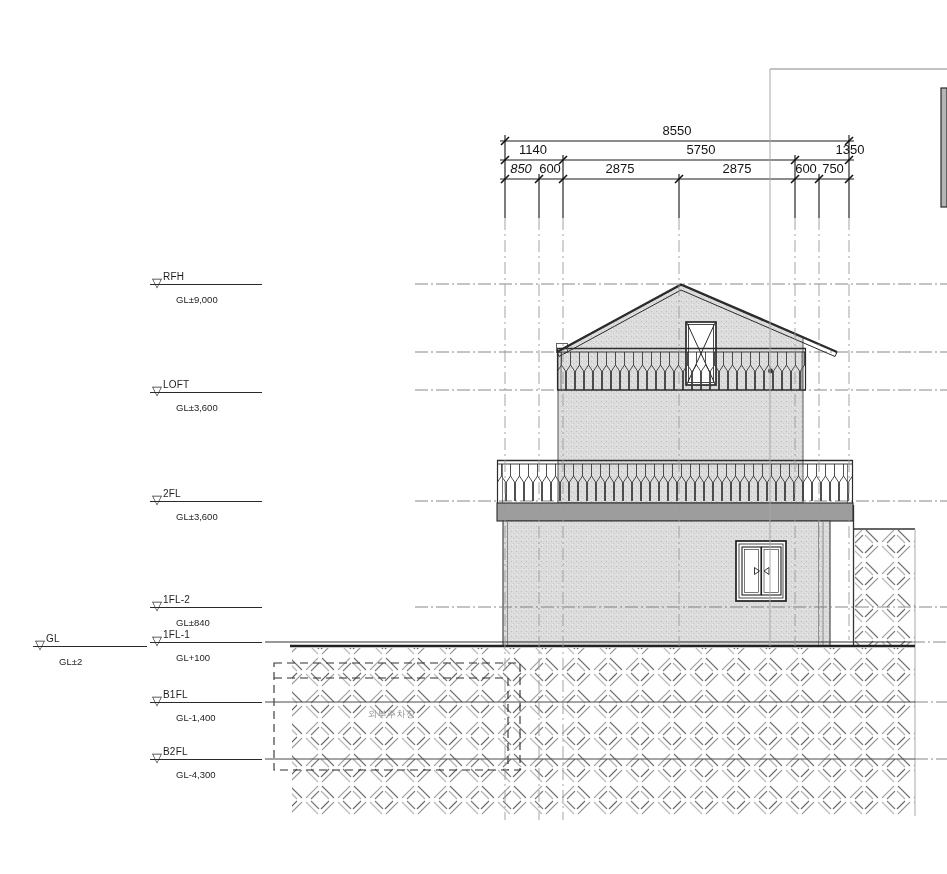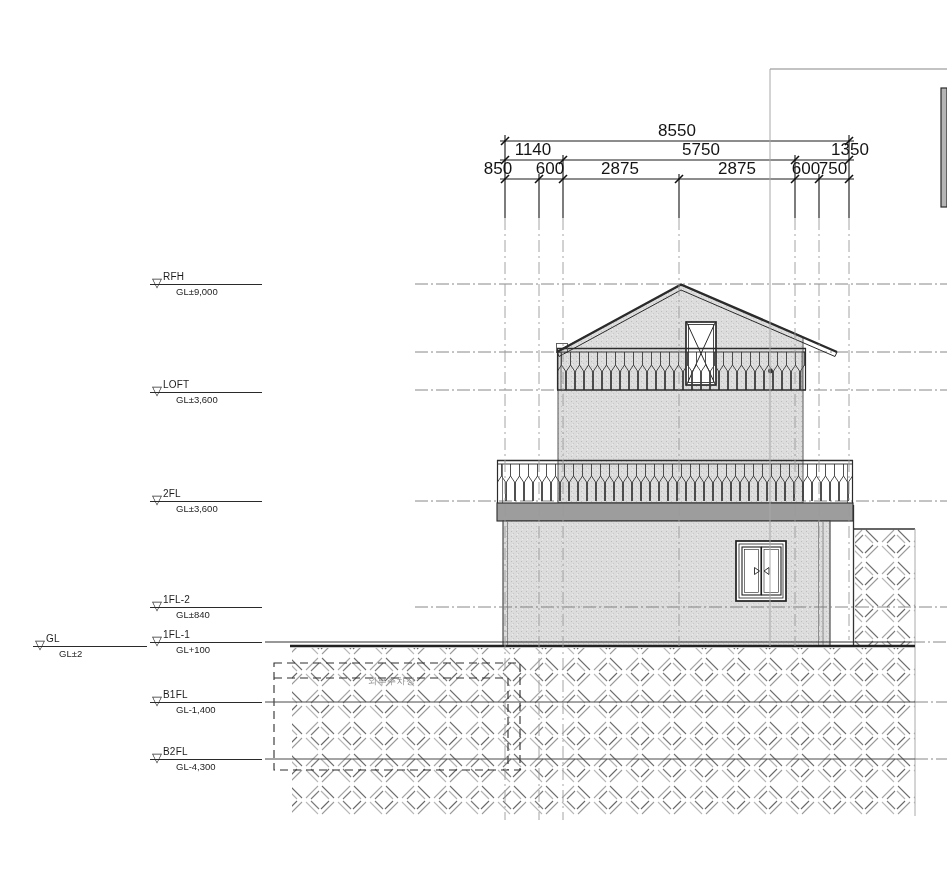--- a/index.html
+++ b/index.html
@@ -3,22 +3,22 @@
 <meta charset="utf-8">
 <style>
   html,body{margin:0;padding:0;background:#ffffff;}
   #stage{position:relative;width:947px;height:874px;background:#ffffff;overflow:hidden;
          font-family:"Liberation Sans", sans-serif;}
   #linework{position:absolute;left:0;top:0;}
   .lvl{position:absolute;width:112px;color:#1d1d1d;}
   .lvl-top{display:flex;align-items:flex-end;border-bottom:1.2px solid #2a2a2a;height:17px;gap:1px;}
   .tri{font-size:13px;line-height:10px;transform:translateY(4px);margin-left:2px;color:#2a2a2a;}
   .lvl-name{font-size:10px;line-height:14px;letter-spacing:0.2px;white-space:nowrap;}
-  .lvl-elev{font-size:9.5px;line-height:11px;padding-left:26px;margin-top:1px;color:#1d1d1d;white-space:nowrap;}
-  .dim{position:absolute;transform:translateX(-50%);font-size:17px;line-height:14px;color:#141414;white-space:nowrap;}
+  .lvl-elev{font-size:9.5px;line-height:11px;padding-left:26px;margin-top:9px;color:#1d1d1d;white-space:nowrap;}
+  .dim{position:absolute;transform:translateX(-50%);font-size:13px;line-height:14px;color:#141414;white-space:nowrap;}
   .annot{position:absolute;font-size:9px;line-height:10px;color:#8a8a8a;letter-spacing:0.5px;white-space:nowrap;}
 </style>
 </head>
 <body>
 
 <div id="stage">
 
   <svg id="linework" width="947" height="874" viewBox="0 0 947 874">
     <defs>
       <pattern id="stip" width="5" height="5" patternUnits="userSpaceOnUse">
@@ -248,22 +248,22 @@
         <span class="tri">▽</span>
         <span class="lvl-name">B2FL</span>
       </div>
     <div class="lvl-elev">GL-4,300</div>
   </div>
 
   <span class="dim" style="left:677px;top:124px;">8550</span>
   <span class="dim" style="left:533px;top:143px;">1140</span>
   <span class="dim" style="left:701px;top:143px;">5750</span>
   <span class="dim" style="left:850px;top:143px;">1350</span>
-  <span class="dim" style="left:498px;top:162px;">850</span>
+  <span class="dim" style="left:521px;top:162px;font-style:italic;">850</span>
   <span class="dim" style="left:550px;top:162px;">600</span>
   <span class="dim" style="left:620px;top:162px;">2875</span>
   <span class="dim" style="left:737px;top:162px;">2875</span>
   <span class="dim" style="left:806px;top:162px;">600</span>
   <span class="dim" style="left:833px;top:162px;">750</span>
 
-  <span class="annot" style="left:368px;top:676px;">외부주차장</span>
+  <span class="annot" style="left:368px;top:709px;">외부주차장</span>
 
 </div>
 
 </body></html>

